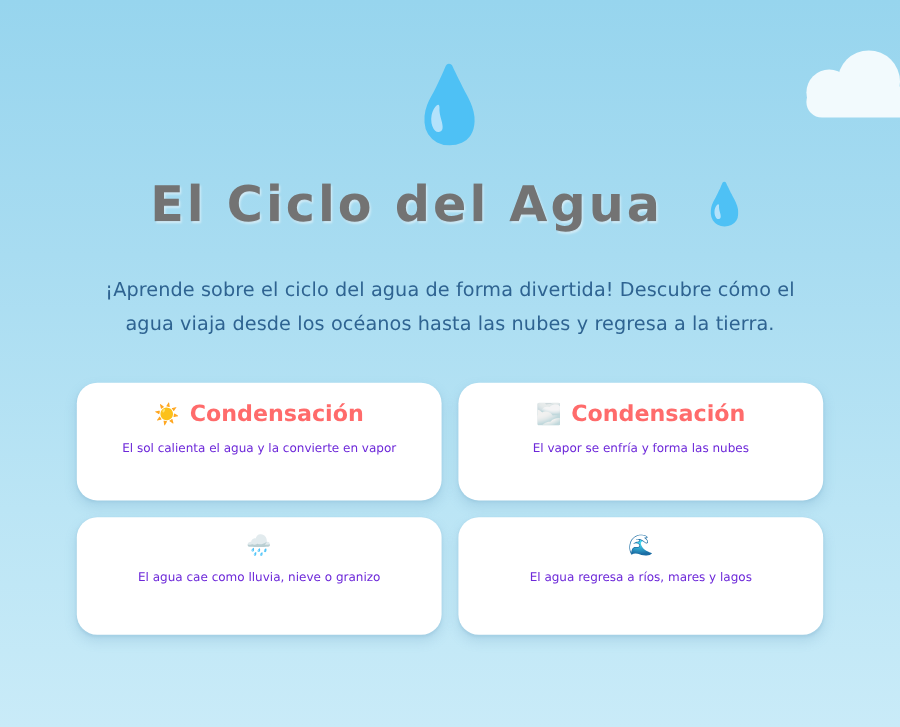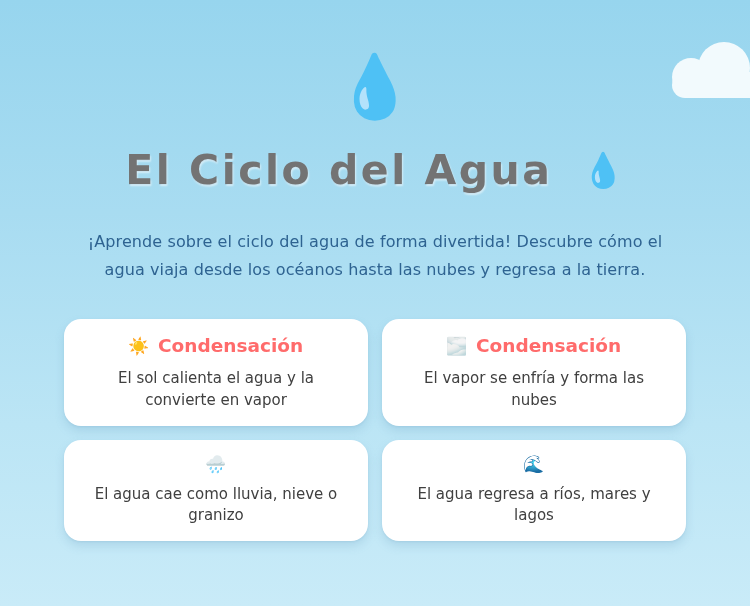--- a/index.html
+++ b/index.html
@@ -111,23 +111,23 @@
     gap:8px;
     font-size:18.5px;
     font-weight:700;
     color:#ff6b6b;
     line-height:1.2;
     white-space:nowrap;
   }
   .card-emoji{font-size:17px;line-height:1;}
   .card-desc{
     margin-top:11px;
-    font-size:15px;
+    font-size:10px;
     line-height:1.45;
-    color:#404040;
+    color:#6d28d9;
     max-width:250px;
   }
 </style>
 </head>
 <body>
 
 <div class="cloud-deco" id="cloud-topright">
   <div class="puff p1"></div>
   <div class="puff p2"></div>
   <div class="base"></div>

